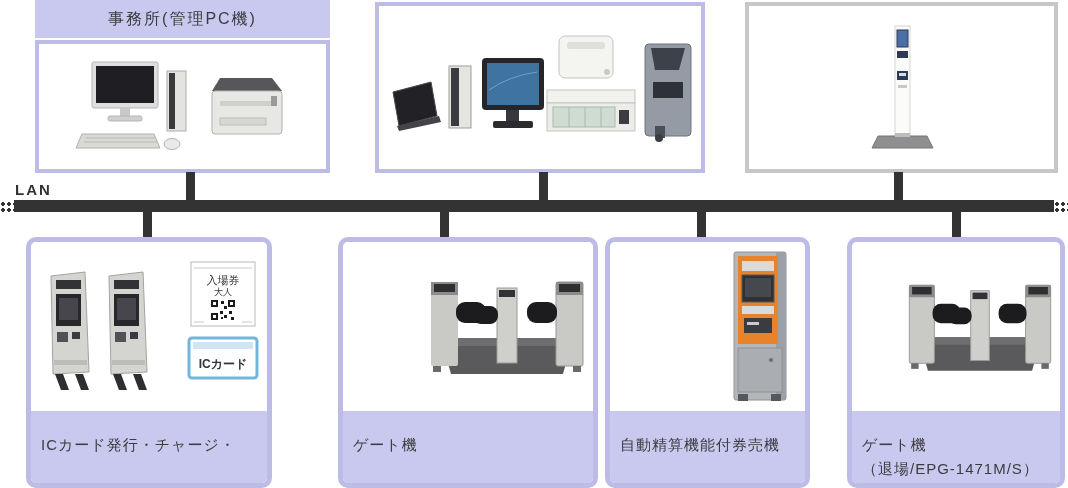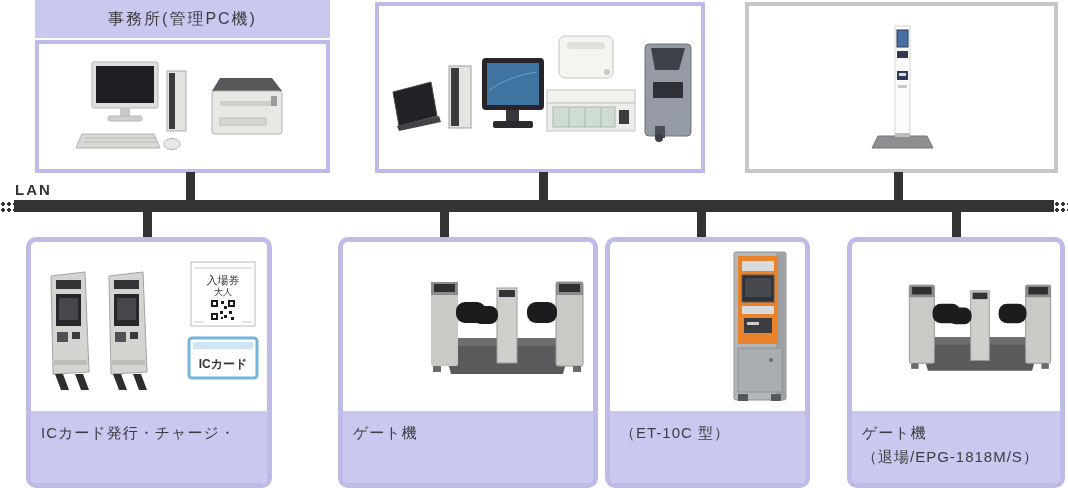--- a/index.html
+++ b/index.html
@@ -43,21 +43,21 @@
     letter-spacing:2px;color:var(--line);line-height:18px;
   }
 
   
   .botbox{
     position:absolute;top:237px;height:251px;border:5px solid var(--borderPurple);
     border-radius:10px;background:#fff;display:flex;flex-direction:column;overflow:hidden;
   }
   .botbox .content{flex:1;display:flex;align-items:center;justify-content:flex-end;background:#fff}
   .botbox .labelbar{
-    height:72px;background:var(--lavender);padding:10px 6px 0 10px;
+    height:72px;background:var(--lavender);padding:22px 6px 0 10px;
     font-size:15px;letter-spacing:1px;line-height:24px;color:var(--text);white-space:nowrap;
   }
   .labelbar div{overflow:hidden}
 
   svg{display:block}
   svg text{font-family:"Liberation Sans","DejaVu Sans",sans-serif;fill:#333}
 </style>
 </head>
 <body>
 
@@ -259,21 +259,21 @@
         <rect x="29" y="58" width="32" height="8" fill="#d9dadc"></rect>
         <rect x="31" y="70" width="28" height="15" fill="#3a3c40"></rect>
         <rect x="34" y="74" width="12" height="3" fill="#c9cacd"></rect>
         <rect x="25" y="100" width="44" height="44" fill="#aaaeb2" stroke="#8e9296"></rect>
         <circle cx="58" cy="112" r="2" fill="#6a6e72"></circle>
         <rect x="25" y="146" width="10" height="7" fill="#55585c"></rect>
         <rect x="58" y="146" width="10" height="7" fill="#55585c"></rect>
       </svg>
     </div>
     <div class="labelbar">
-      <div>（ET-10C 型）</div>
+      <div>自動精算機能付券売機</div>
     </div>
   </div>
 
   <div class="botbox" style="left:847px;width:218px">
     <div class="content">
       <svg width="160" height="112" viewBox="0 0 172 118">
         <polygon points="20,70 152,70 142,106 30,106" fill="#5a5a5c"></polygon>
         <polygon points="20,70 152,70 150,78 22,78" fill="#6e6e70"></polygon>
         <rect x="10" y="14" width="27" height="84" rx="2" fill="#c9c9c5" stroke="#979797"></rect>
         <rect x="10" y="14" width="27" height="13" fill="#8c8c8a"></rect>
@@ -285,17 +285,17 @@
         <rect x="52" y="38" width="25" height="18" rx="8" fill="#1c1c1e"></rect>
         <rect x="135" y="14" width="27" height="84" rx="2" fill="#c9c9c5" stroke="#979797"></rect>
         <rect x="135" y="14" width="27" height="13" fill="#8c8c8a"></rect>
         <rect x="138" y="16" width="21" height="8" fill="#2f2f31"></rect>
         <rect x="106" y="34" width="30" height="21" rx="9" fill="#1c1c1e"></rect>
         <rect x="152" y="98" width="8" height="6" fill="#6a6a6c"></rect>
       </svg>
     </div>
     <div class="labelbar">
       <div>ゲート機</div>
-      <div>（退場/EPG-1818M/S）</div>
+      <div>（退場/EPG-1471M/S）</div>
     </div>
   </div>
 
 </div>
 
 </body></html>

